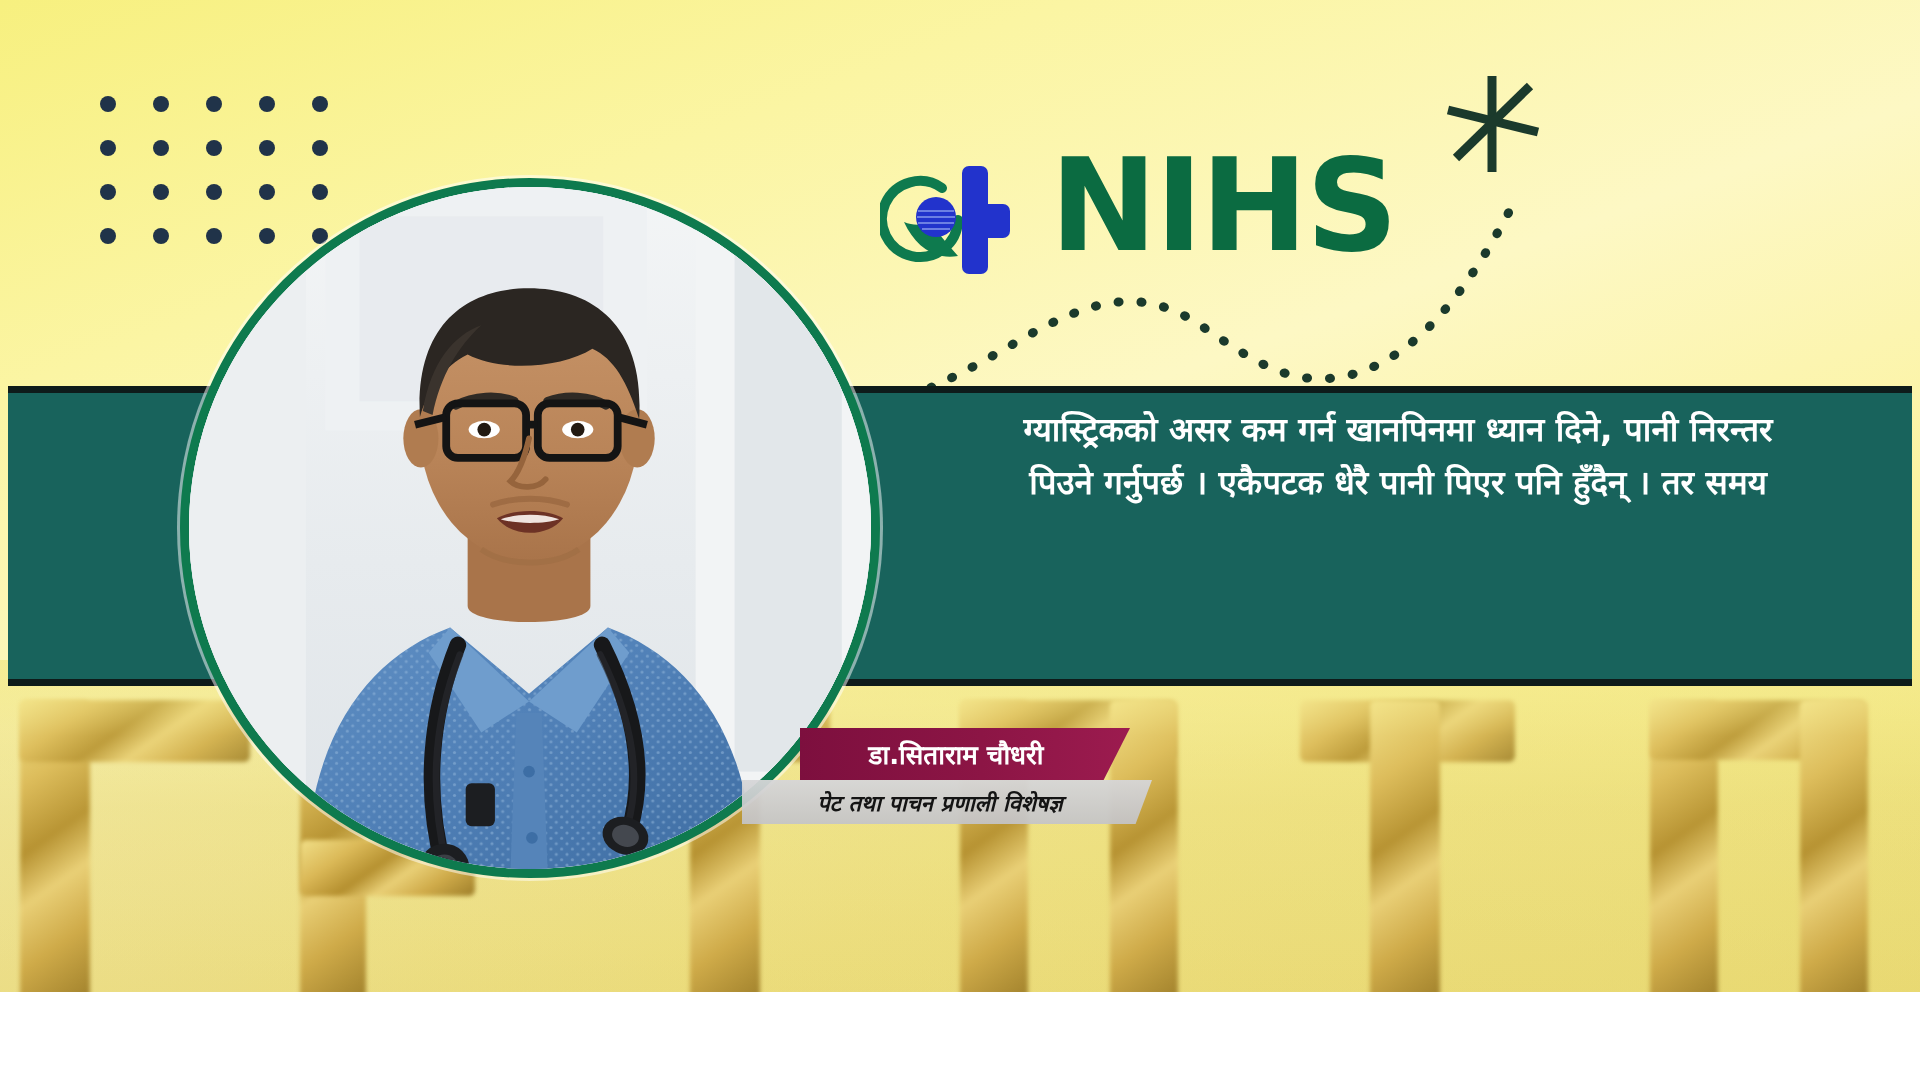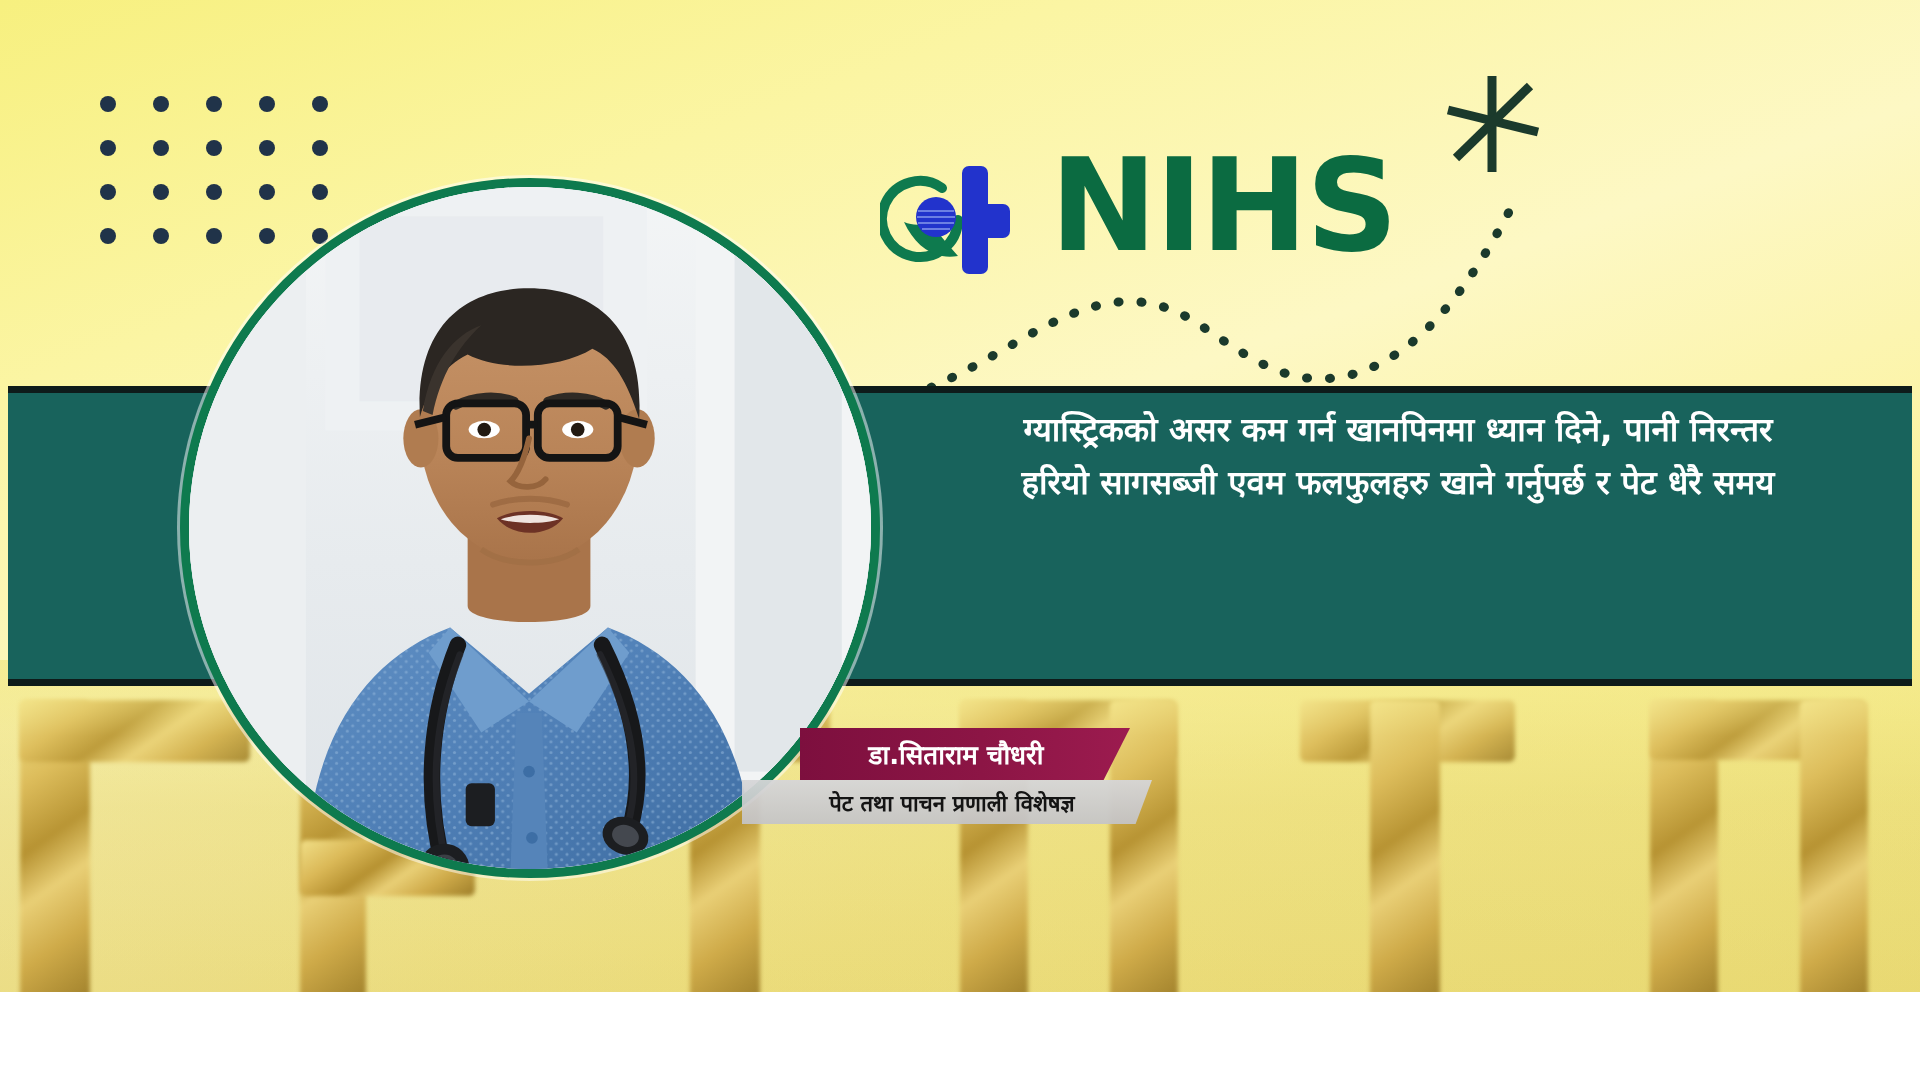--- a/index.html
+++ b/index.html
@@ -111,27 +111,28 @@
   }
   .subplate {
     position:absolute; left:742px; top:780px; width:410px; height:44px;
   }
   .subplate-bg {
     position:absolute; left:0; top:0; width:100%; height:100%;
     background:linear-gradient(180deg, rgba(214,214,216,0.95) 0%, rgba(196,196,200,0.92) 100%);
     clip-path:polygon(0 0, 100% 0, 96% 100%, 0 100%);
   }
   .subplate-text {
-    position:absolute; left:12px; top:0; width:100%; height:100%;
+    position:absolute; left:0; top:0; width:100%; height:100%;
     display:flex; align-items:center; justify-content:center;
     color:#141414;
     font-family:"DejaVu Sans", sans-serif;
     font-weight:bold;
     font-size:22px;
     padding-right:14px;
+    font-style:italic;
   }
 </style>
 </head>
 <body>
 
 <div id="stage">
 
   <div class="bg-base"></div>
 
   <div>
@@ -220,21 +221,21 @@
           <rect x="82" y="40" width="48" height="34" rx="7"></rect>
         </g>
       </svg>
     </div>
     <div class="logo-text">NIHS</div>
   </div>
 
   <div class="banner">
     <div class="banner-inner">
       <div class="banner-line">ग्यास्ट्रिकको असर कम गर्न खानपिनमा ध्यान दिने, पानी निरन्तर</div>
-      <div class="banner-line">हरियो सागसब्जी एवम फलफुलहरु खाने गर्नुपर्छ र पेट धेरै समय</div>
+      <div class="banner-line">पिउने गर्नुपर्छ । एकैपटक धेरै पानी पिएर पनि हुँदैन् । तर समय</div>
     </div>
   </div>
 
   <div class="doc-circle">
     <svg class="doc-photo" viewBox="0 0 700 700" preserveAspectRatio="xMidYMid slice">
       <defs>
         <linearGradient id="roomg" x1="0" y1="0" x2="0" y2="1">
           <stop offset="0%" stop-color="#f3f5f6"></stop>
           <stop offset="55%" stop-color="#e7ebee"></stop>
           <stop offset="100%" stop-color="#dfe4e8"></stop>

